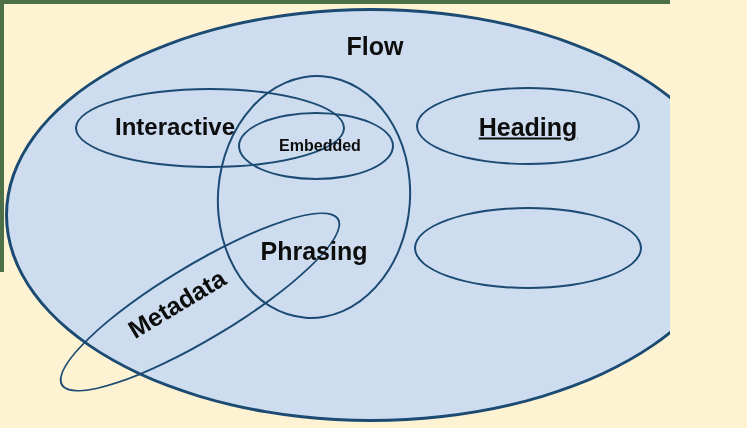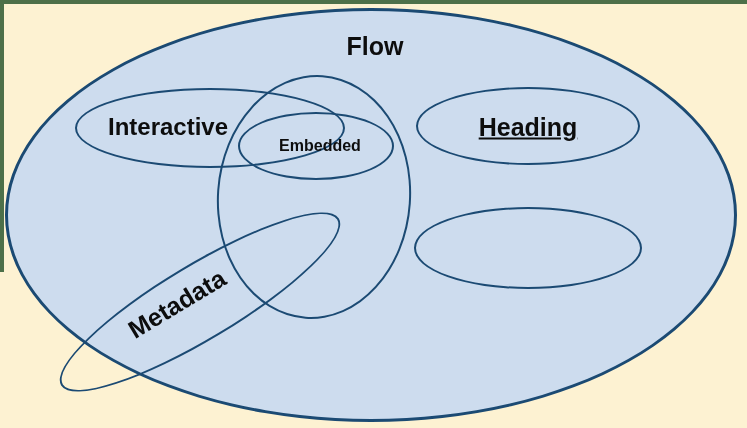--- a/index.html
+++ b/index.html
@@ -3,21 +3,21 @@
 <meta charset="utf-8">
 <style>
   html, body {
     margin: 0;
     padding: 0;
     background: #fdf2d2;
     font-family: "Liberation Sans", sans-serif;
   }
   #stage {
     position: relative;
-    width: 747px;
+    width: 670px;
     height: 428px;
     overflow: hidden;
     background: #fdf2d2;
     text-align: center;
   }
   
   .frame-top {
     position: absolute;
     left: 0; top: 0;
     width: 747px; height: 4px;
@@ -73,21 +73,21 @@
   .lbl {
     position: absolute;
     transform: translate(-50%, -50%);
     font-weight: bold;
     font-size: 25px;
     color: #0d0d0d;
     white-space: nowrap;
     letter-spacing: 0px;
   }
   .lbl.flow       { left: 375px; top: 46px;  }
-  .lbl.interactive{ left: 168px; top: 127px; font-size: 24px; }
+  .lbl.interactive{ left: 175px; top: 127px; font-size: 24px; }
   .lbl.embedded   { left: 320px; top: 146px; font-size: 16px; }
   .lbl.heading    { left: 528px; top: 127px; text-decoration: underline; }
   .lbl.phrasing   { left: 314px; top: 251px; }
   .lbl.sectioning { left: 527px; top: 248px; }
   .lbl.metadata   {
     left: 177px; top: 304px;
     transform: translate(-50%, -50%) rotate(-31deg);
   }
 </style>
 </head>
@@ -100,18 +100,19 @@
   <div class="ellipse interactive"></div>
   <div class="ellipse phrasing"></div>
   <div class="ellipse embedded"></div>
   <div class="ellipse heading"></div>
   <div class="ellipse sectioning"></div>
   <div class="ellipse metadata"></div>
 
   <div class="lbl flow">Flow</div>
   <div class="lbl interactive">Interactive</div>
   <div class="lbl embedded">Embedded</div>
+  <div class="lbl phrasing">Phrasing</div>
   <div class="lbl heading">Heading</div>
   <div class="lbl metadata">Metadata</div>
 
   <div class="frame-top"></div>
   <div class="frame-left"></div>
 </div>
 
 </body></html>

